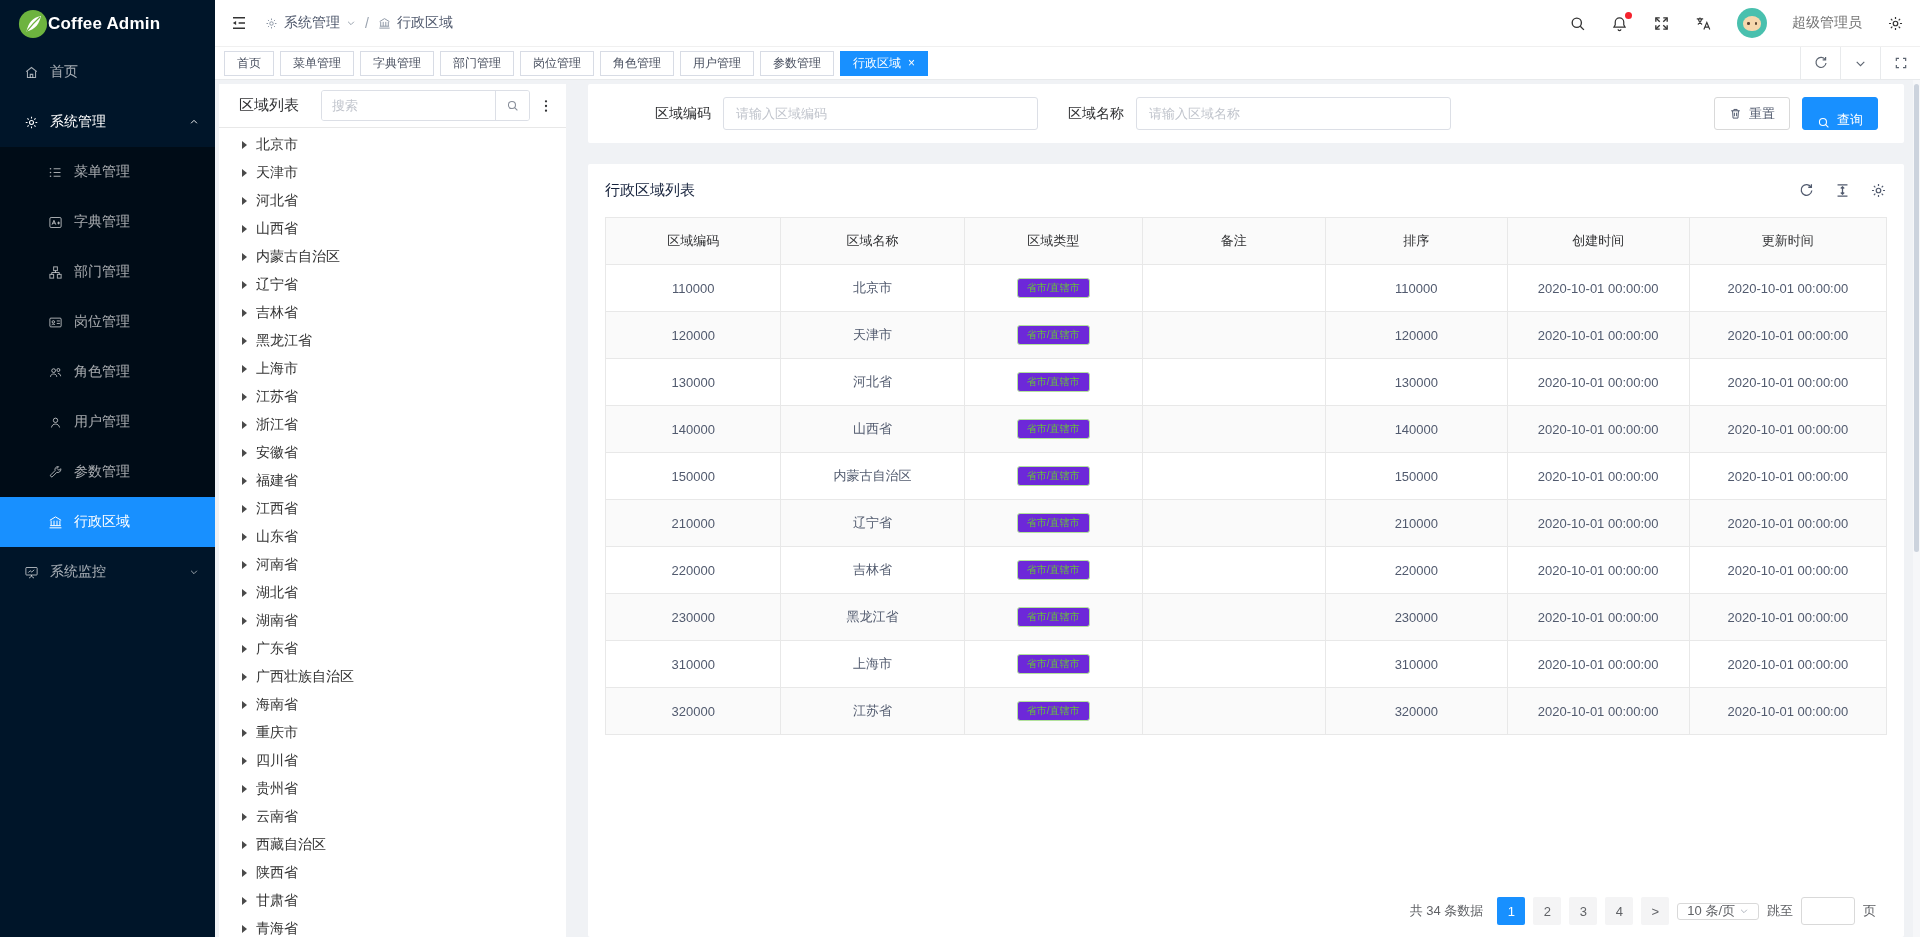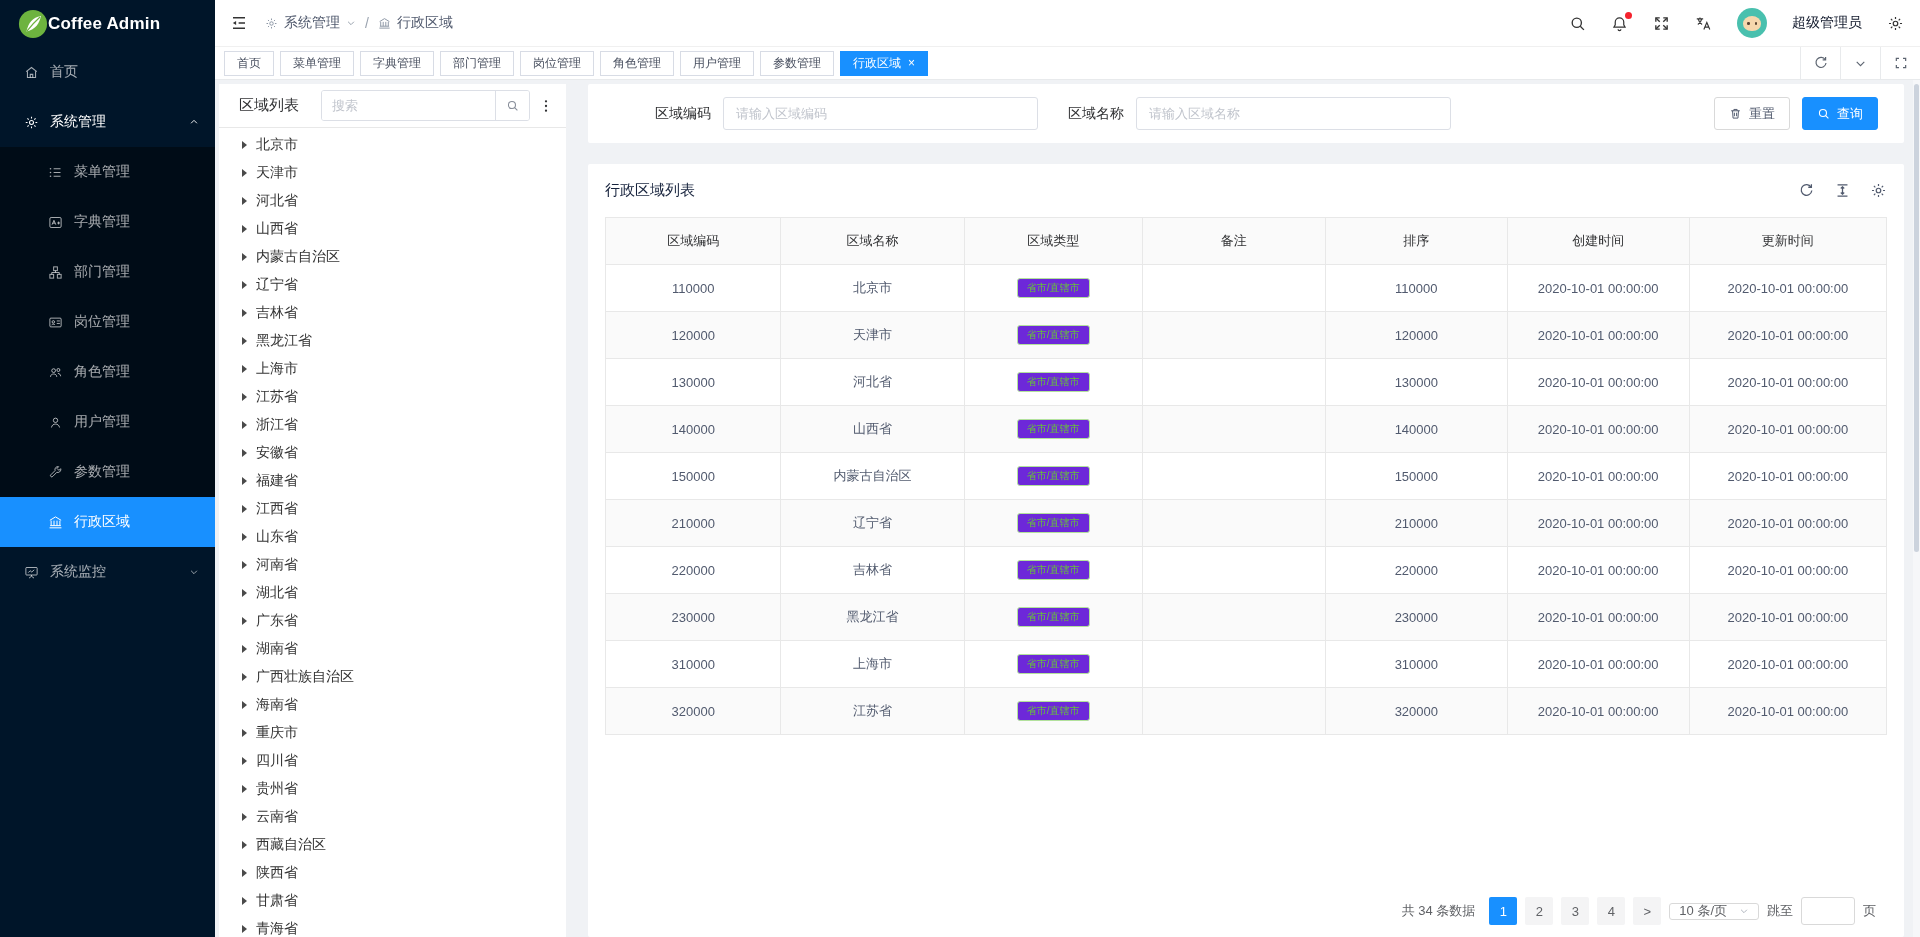--- a/index.html
+++ b/index.html
@@ -40,21 +40,21 @@
   .crumb-caret { width: 10px; height: 10px; color: #9aa3af; }
   .header-right { margin-left: auto; display: flex; align-items: center; gap: 25px; padding-right: 16px; color: #333; }
   .h-icon { width: 17px; height: 17px; color: #333; cursor: pointer; }
   .bell-wrap { position: relative; }
   .bell-dot { position: absolute; top: -3px; right: -4px; width: 7px; height: 7px; border-radius: 50%; background: #f5222d; }
   .avatar { width: 30px; height: 30px; border-radius: 50%; background: #49c0ae; position: relative; overflow: hidden; cursor: pointer; }
   .avatar-face { position: absolute; left: 6px; top: 8px; width: 18px; height: 15px; border-radius: 50% 50% 46% 46%; background: #f6d7ad; }
   .avatar-face::before, .avatar-face::after { content: ""; position: absolute; top: 6px; width: 2.5px; height: 2.5px;
     border-radius: 50%; background: #5b4432; }
   .avatar-face::before { left: 4px; } .avatar-face::after { right: 4px; }
-  .user-name { font-size: 14px; color: #0f172a; cursor: pointer; }
+  .user-name { font-size: 14px; color: #737373; cursor: pointer; }
 
   
   .tabbar { position: absolute; left: 215px; top: 47px; width: 1705px; height: 33px; background: #fff;
             border-bottom: 1px solid #e8eaec; display: flex; align-items: center; padding-left: 9px; z-index: 4; }
   .tab { height: 25px; display: inline-flex; align-items: center; padding: 0 12px; margin-right: 6px;
          border: 1px solid #d8dce5; background: #fff; color: #495060; font-size: 12px; cursor: pointer; white-space: nowrap; }
   .tab.active { background: #1890ff; border-color: #1890ff; color: #fff; }
   .tab-close { margin-left: 7px; font-size: 12px; line-height: 1; cursor: pointer; }
   .tab-close:empty { display: none; margin: 0; }
   .tab-controls { position: absolute; right: 0; top: 0; height: 32px; display: flex; background: #fff; }
@@ -88,21 +88,21 @@
   .filter-group { display: flex; align-items: center; }
   .fg1 { margin-left: 67px; } .fg2 { margin-left: 30px; }
   .filter-label { font-size: 14px; font-weight: 500; color: #303133; margin-right: 12px; white-space: nowrap; }
   .filter-input { width: 315px; height: 33px; border: 1px solid #dcdfe6; border-radius: 3px; padding: 0 12px;
                   font-size: 13px; color: #333; outline: none; font-family: Liberation Serif, serif; }
   .filter-input::placeholder { color: #c0c4cc; }
   .filter-actions { margin-left: auto; display: flex; align-items: center; gap: 12px; }
   .btn { height: 33px; padding: 0 14px; border-radius: 3px; font-size: 13px; display: inline-flex; align-items: center;
          gap: 7px; cursor: pointer; font-family: inherit; }
   .btn-default { background: #fff; border: 1px solid #d9d9d9; color: #515a6e; }
-  .btn-primary { background: #1890ff; border: 1px solid #1890ff; color: #fff; }
+  .btn-primary { background: #1890ff; border: 1px solid #1890ff; color: #fff; align-items: flex-end; }
 
   
   .table-card { position: absolute; left: 588px; top: 164px; width: 1316px; height: 773px; background: #fff; border-radius: 2px; }
   .card-header { height: 53px; display: flex; align-items: center; padding: 0 17px; }
   .card-title { font-size: 15px; font-weight: 500; color: #17233d; }
   .card-tools { margin-left: auto; display: flex; align-items: center; gap: 19px; color: #515a6e; }
   .tool-icon { width: 17px; height: 17px; cursor: pointer; }
   table { width: calc(100% - 34px); margin: 0 17px; border-collapse: collapse; table-layout: fixed; }
   th, td { border: 1px solid #e8e8e8; height: 47px; text-align: center; padding: 0 8px; font-size: 13px;
            overflow: hidden; white-space: nowrap; }
@@ -116,21 +116,21 @@
 
   
   .pagination { position: absolute; right: 28px; bottom: 12px; display: flex; align-items: center; gap: 8px;
                 font-size: 13px; color: #606266; }
   .page-total { margin-right: 6px; white-space: nowrap; }
   .page-btn { min-width: 28px; height: 28px; padding: 0 6px; border: none; border-radius: 2px; background: #f4f4f5;
               color: #606266; font-size: 13px; display: inline-flex; align-items: center; justify-content: center;
               cursor: pointer; font-family: inherit; }
   .page-btn.active { background: #1890ff; color: #fff; }
   .page-size-select { height: 17px; border: 1px solid #d9d9d9; border-radius: 3px; background: #fff; display: flex;
-                      align-items: center; padding: 0 9px; gap: 12px; color: #606266; cursor: pointer; white-space: nowrap; }
+                      align-items: center; padding: 0 9px; gap: 4px; color: #606266; cursor: pointer; white-space: nowrap; }
   .select-caret { width: 10px; height: 10px; color: #b0b6bf; }
   .jump-label, .jump-suffix { white-space: nowrap; }
   .jump-input { width: 54px; height: 28px; border: 1px solid #d9d9d9; border-radius: 3px; outline: none; padding: 0 6px;
                 font-size: 13px; color: #333; font-family: inherit; }
 </style>
 </head>
 <body>
 
 <aside class="sidebar">
   <div class="logo">
@@ -468,26 +468,26 @@
         <span>河南省</span>
       </li>
 
       <li class="tree-item">
         <span class="tree-caret"></span>
         <span>湖北省</span>
       </li>
 
       <li class="tree-item">
         <span class="tree-caret"></span>
+        <span>湖南省</span>
+      </li>
+
+      <li class="tree-item">
+        <span class="tree-caret"></span>
         <span>广东省</span>
-      </li>
-
-      <li class="tree-item">
-        <span class="tree-caret"></span>
-        <span>湖南省</span>
       </li>
 
       <li class="tree-item">
         <span class="tree-caret"></span>
         <span>广西壮族自治区</span>
       </li>
 
       <li class="tree-item">
         <span class="tree-caret"></span>
         <span>海南省</span>

